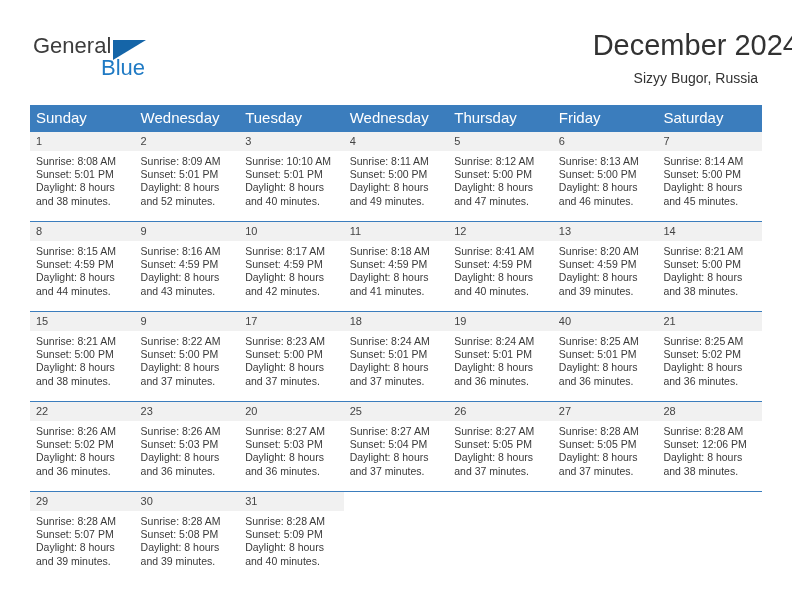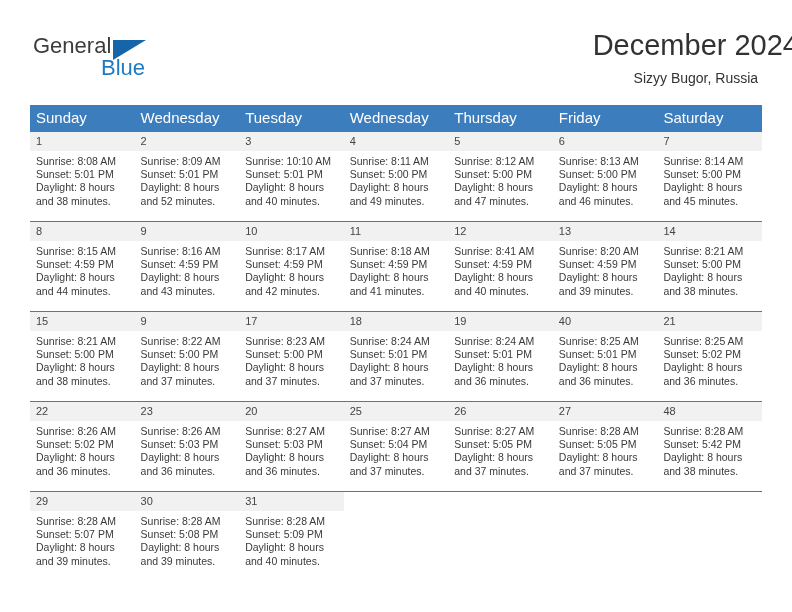--- a/index.html
+++ b/index.html
@@ -475,24 +475,24 @@
               <div class="day-lines">
                 <div>Sunrise: 8:28 AM</div>
                 <div>Sunset: 5:05 PM</div>
                 <div>Daylight: 8 hours</div>
                 <div>and 37 minutes.</div>
               </div>
             </div>
           </td>
           <td>
             <div class="cell-inner">
-              <div class="day-num">48</div>
+              <div class="day-num">28</div>
               <div class="day-lines">
                 <div>Sunrise: 8:28 AM</div>
-                <div>Sunset: 5:42 PM</div>
+                <div>Sunset: 12:06 PM</div>
                 <div>Daylight: 8 hours</div>
                 <div>and 38 minutes.</div>
               </div>
             </div>
           </td>
         </tr>
         <tr class="week-row">
           <td>
             <div class="cell-inner">
               <div class="day-num">29</div>

